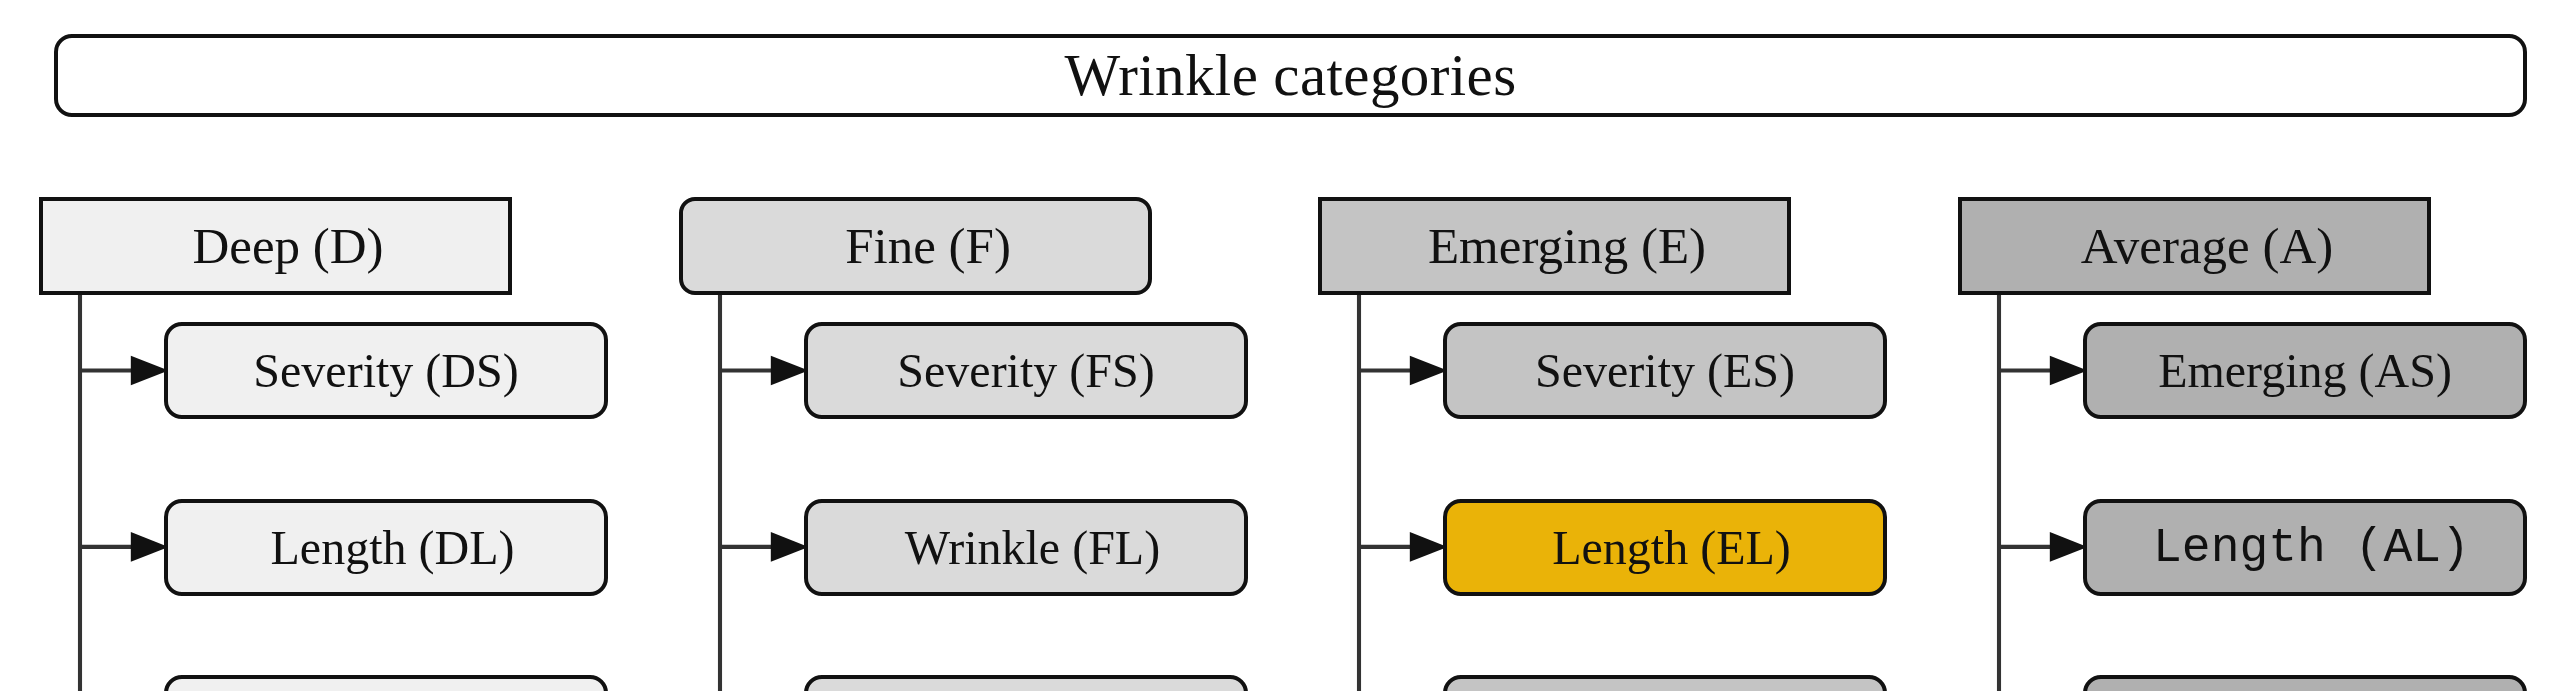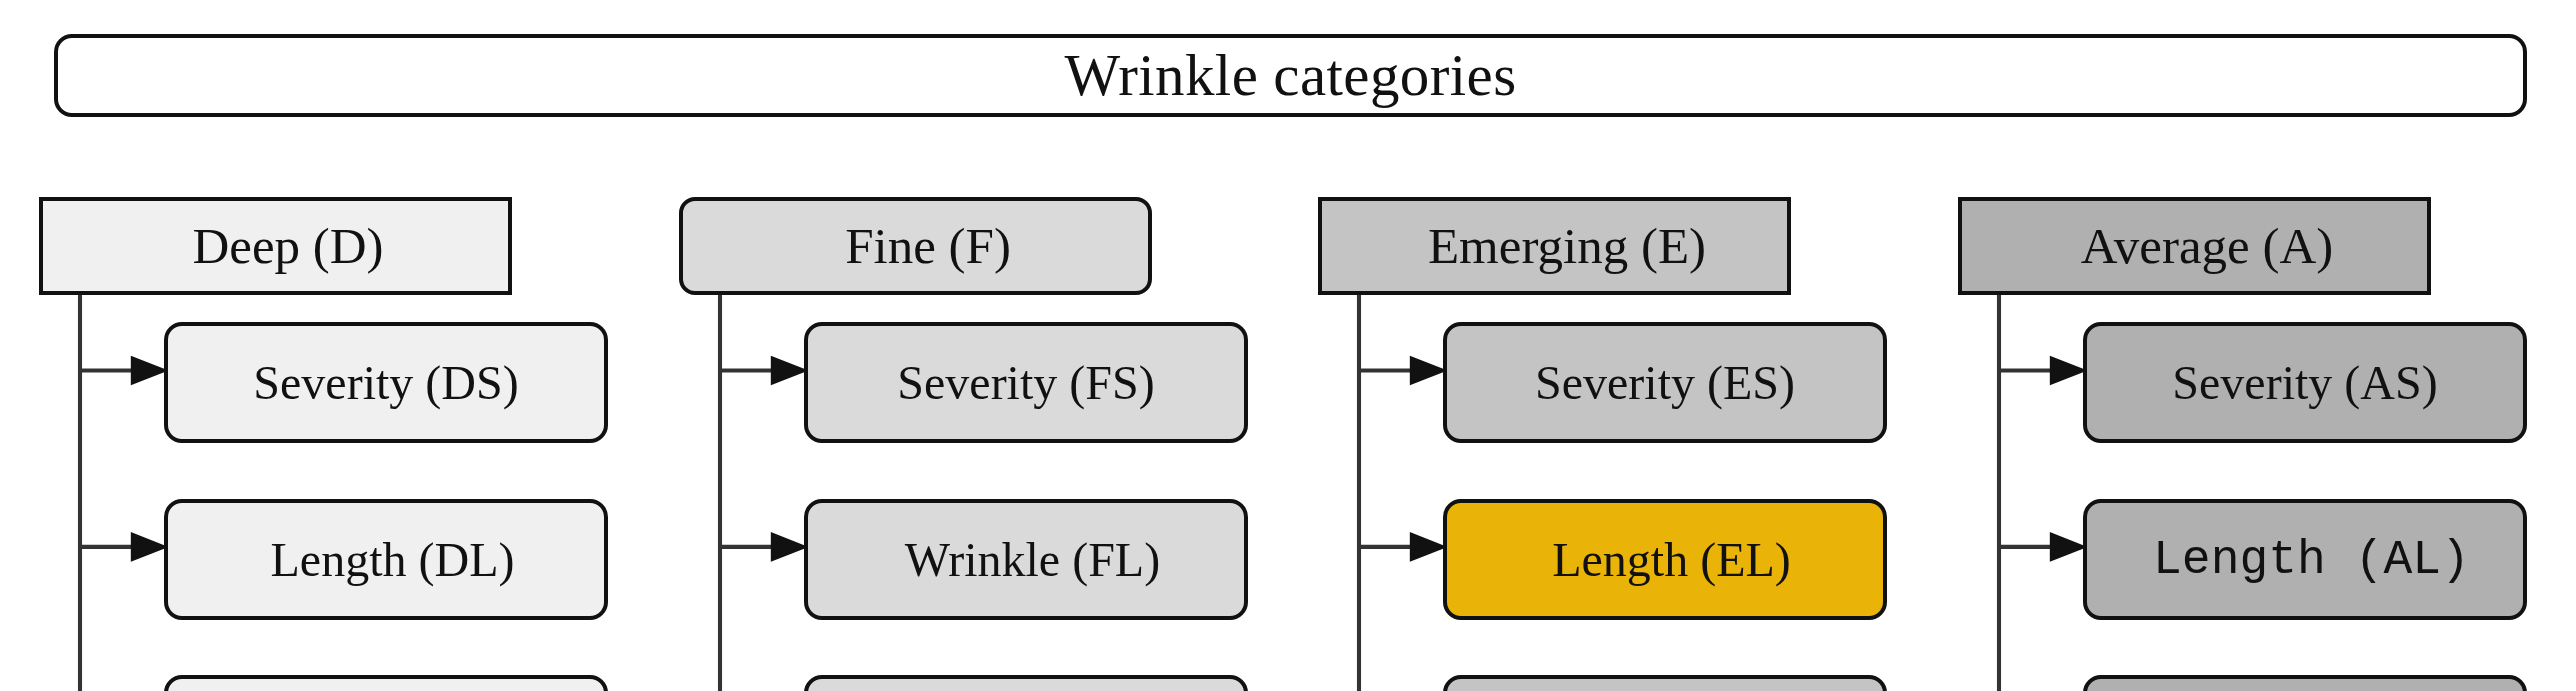--- a/index.html
+++ b/index.html
@@ -80,21 +80,21 @@
     width: 164px;
     height: 594px;
     pointer-events: none;
   }
 
   
   .attr-box {
     position: absolute;
     left: 125px;
     width: 444px;
-    height: 121px;
+    height: 97px;
     box-sizing: border-box;
     border: 4.1px solid #111111;
     border-radius: 18px;
     display: flex;
     align-items: center;
     justify-content: center;
   }
   .attr-box .attr-text {
     font-size: 48px;
     line-height: 1;
@@ -206,21 +206,21 @@
     <svg class="connectors" viewBox="0 0 200 724" width="164" height="594" preserveAspectRatio="none">
       <path d="M 50 0 L 50 676" stroke="#333333" stroke-width="5" fill="none"></path>
       <path d="M 50 92 L 118 92" stroke="#333333" stroke-width="5" fill="none"></path>
       <polygon points="112,74 158,92 112,110" fill="#111111"></polygon>
       <path d="M 50 307 L 118 307" stroke="#333333" stroke-width="5" fill="none"></path>
       <polygon points="112,289 158,307 112,325" fill="#111111"></polygon>
       <path d="M 50 676 L 118 676" stroke="#666666" stroke-width="5" fill="none"></path>
       <polygon points="112,658 158,676 112,694" fill="#111111"></polygon>
     </svg>
     <div class="attr-box row-0" style="background: rgb(176, 176, 176);">
-      <span class="attr-text">Severity (AS)</span>
+      <span class="attr-text">Emerging (AS)</span>
     </div>
     <div class="attr-box row-1" style="background: rgb(176, 176, 176); font-family: Liberation Mono, monospace;">
       <span class="attr-text">Length (AL)</span>
     </div>
     <div class="attr-box row-2" style="background: rgb(176, 176, 176);">
       
     </div>
   </div>
 
 </div>

